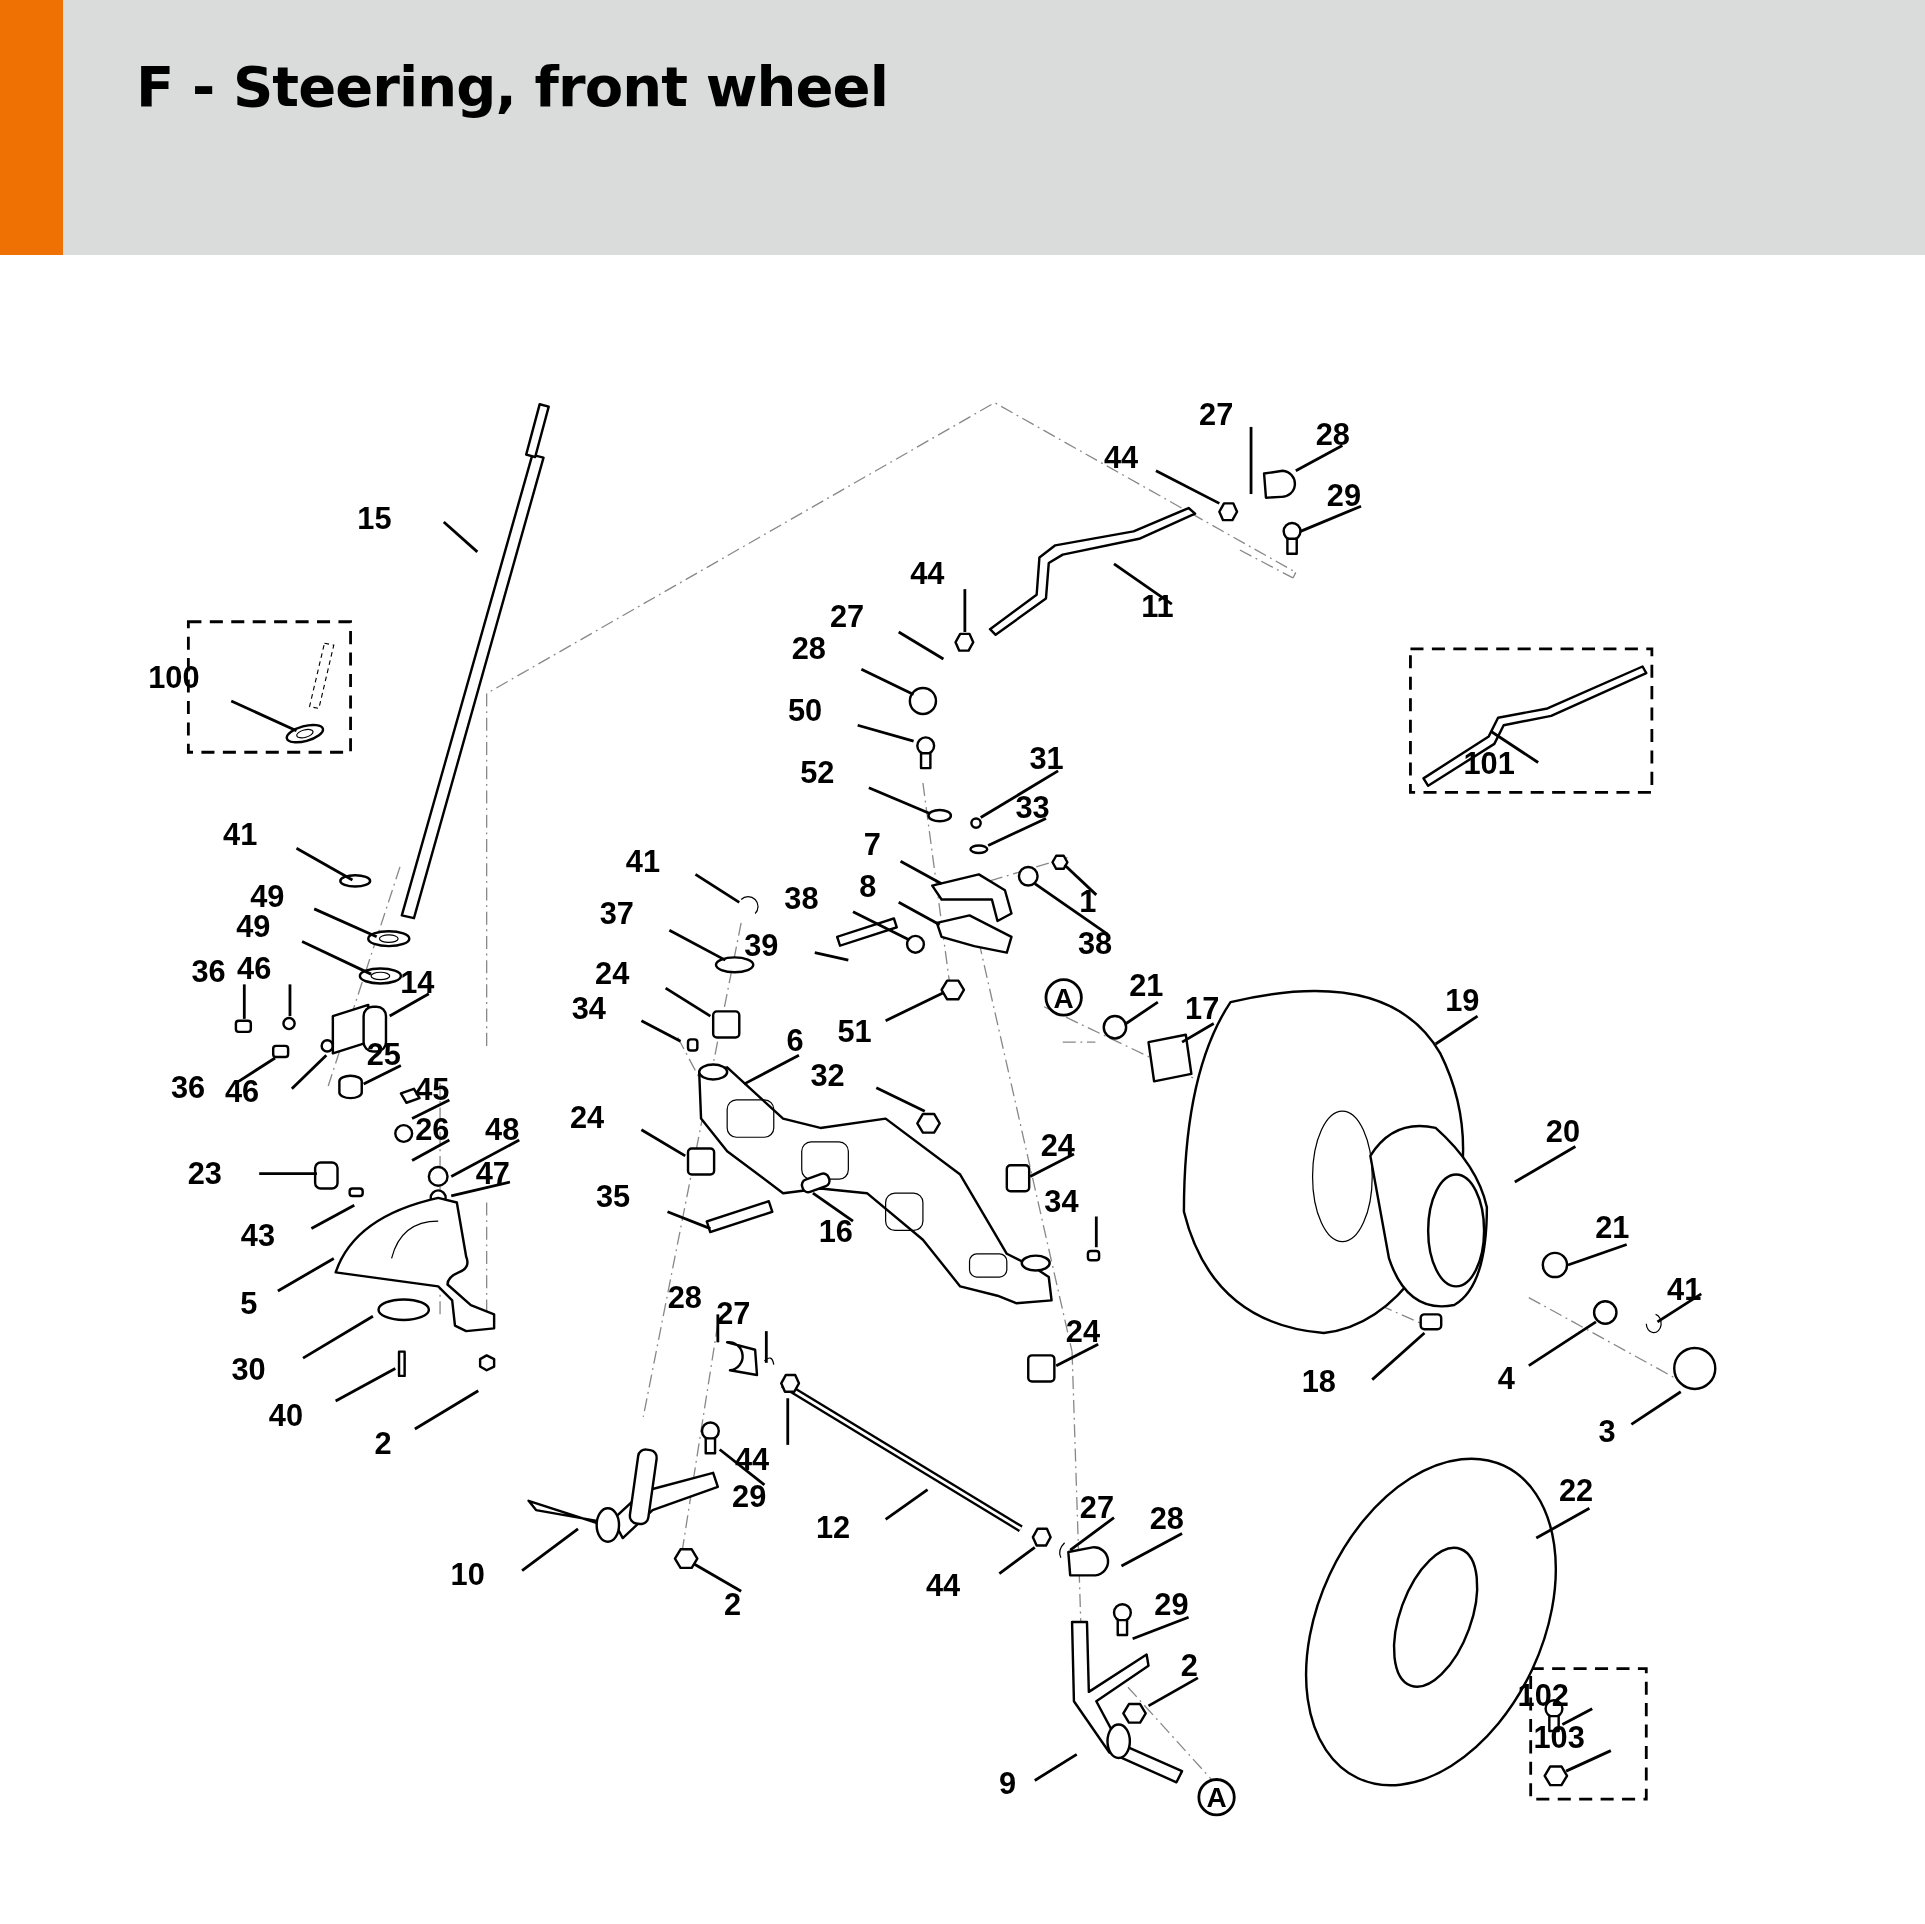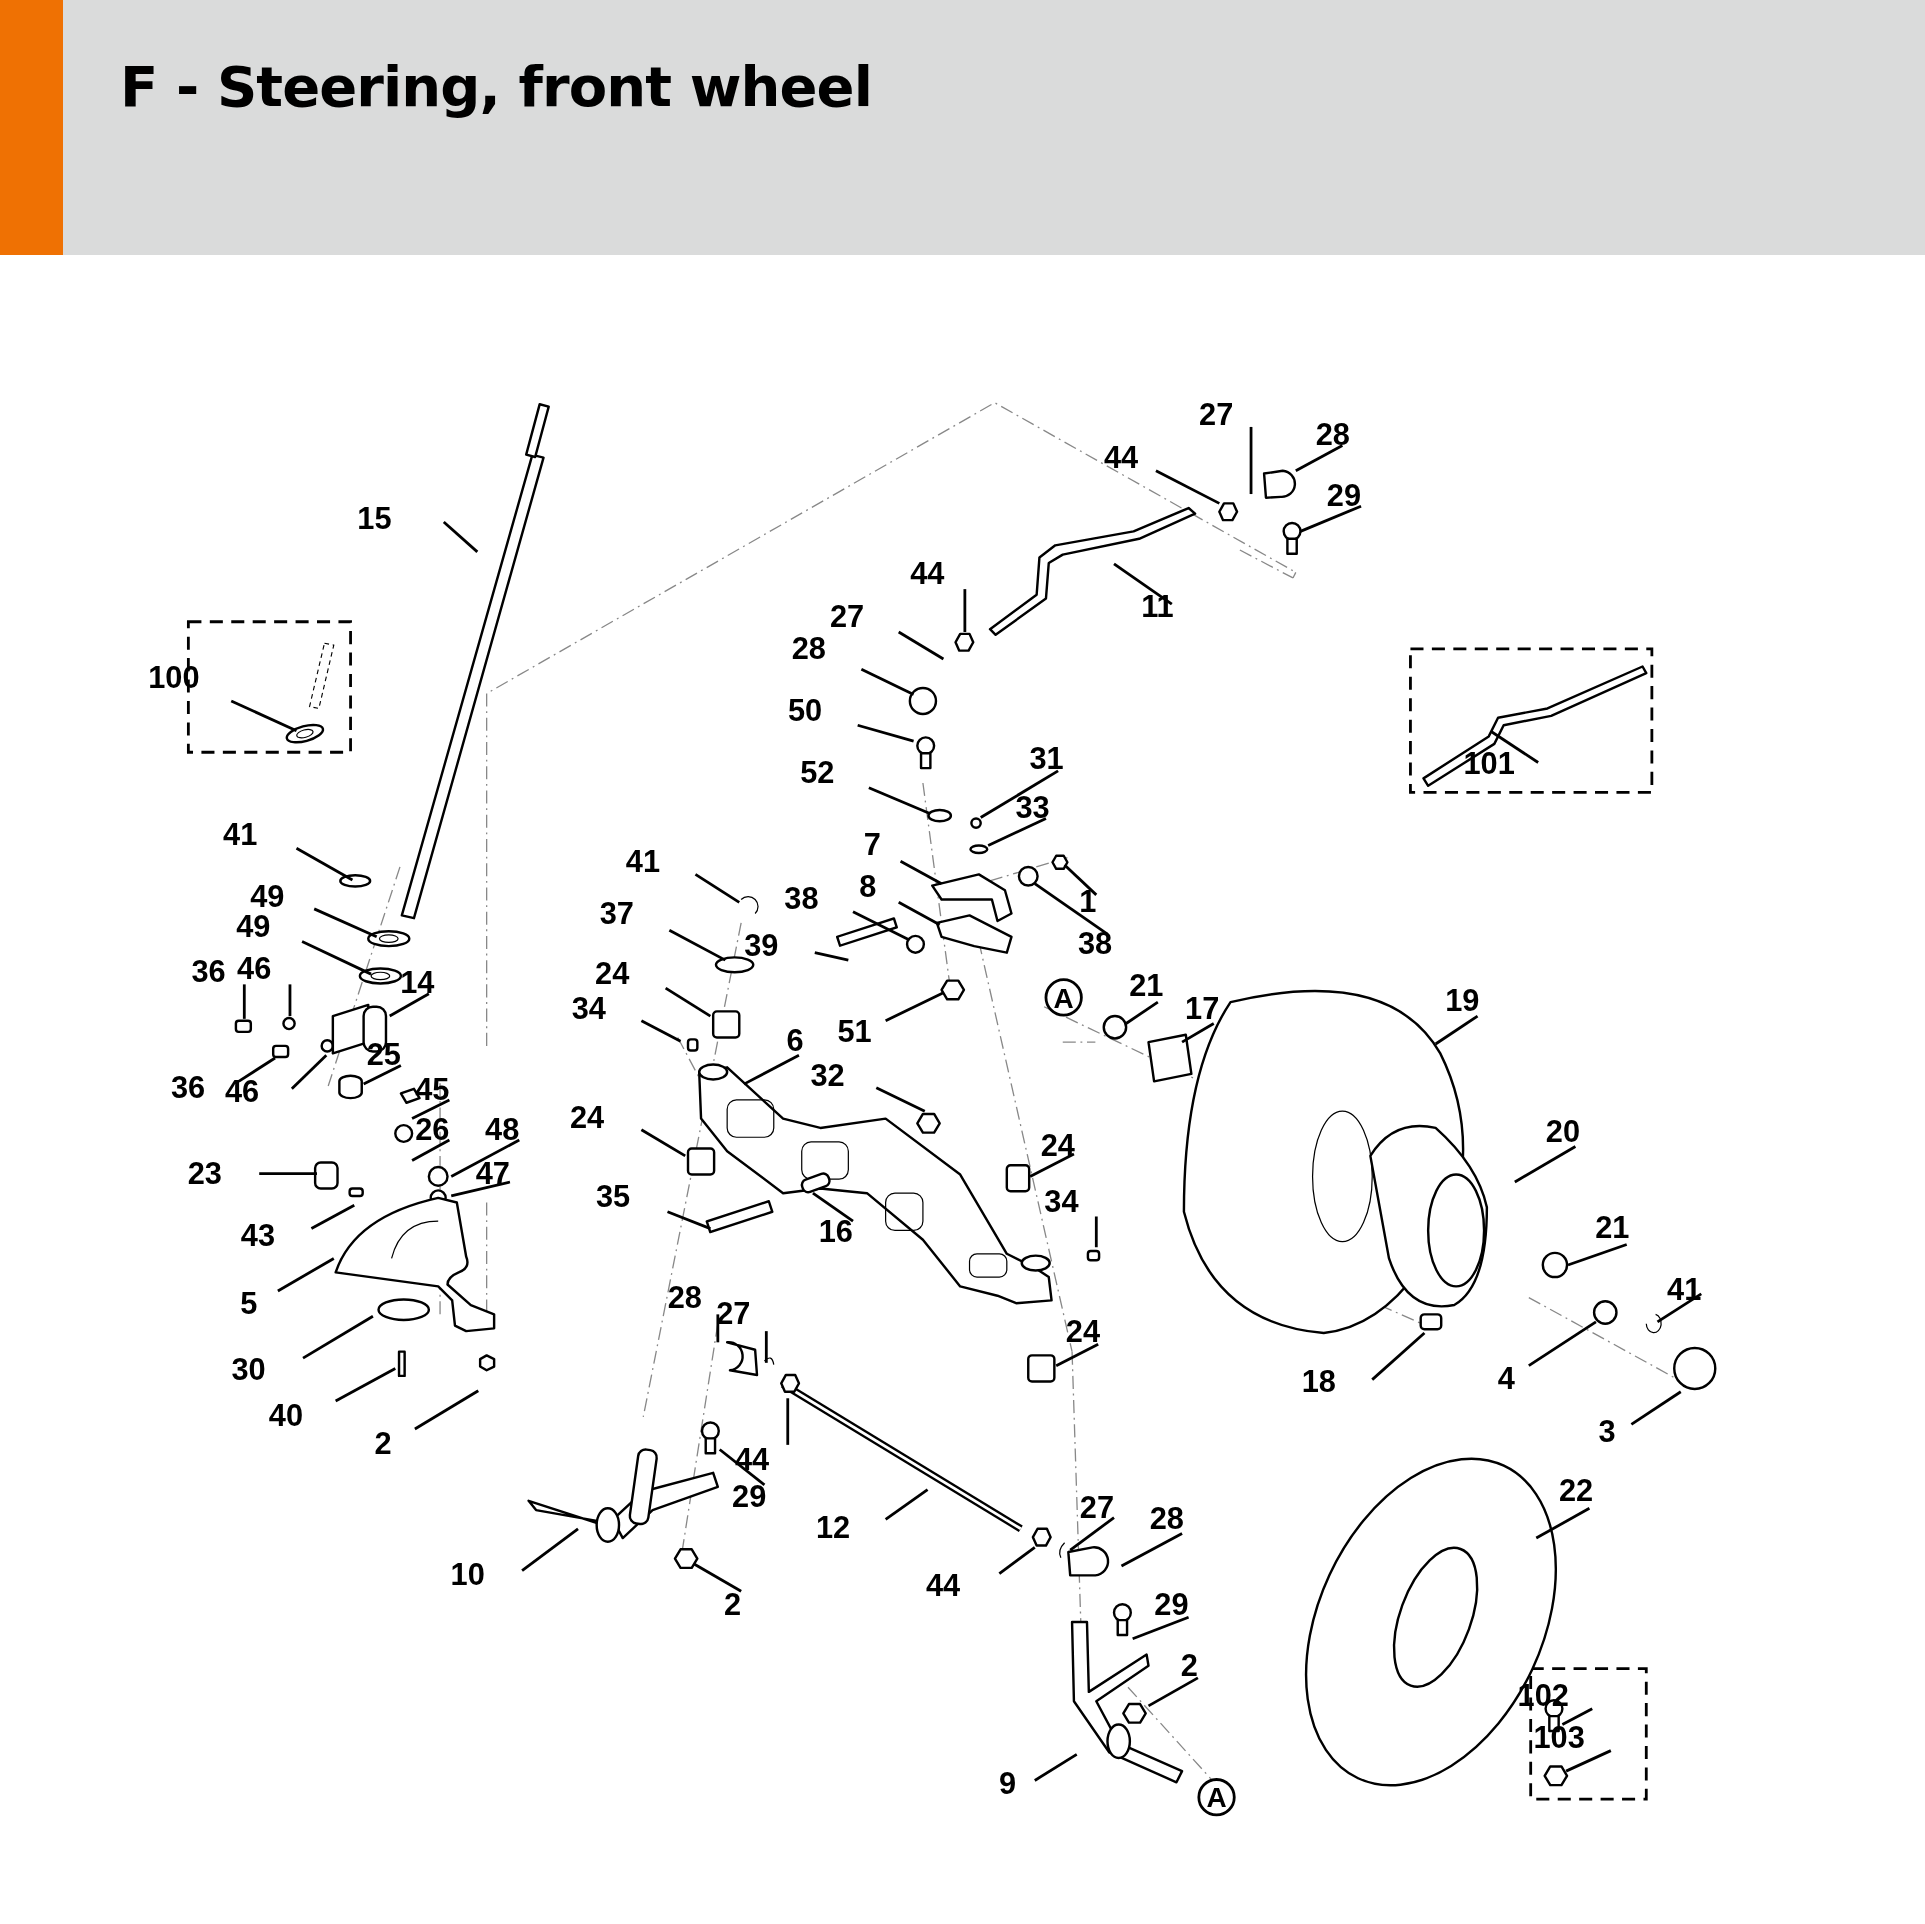--- a/index.html
+++ b/index.html
@@ -1,19 +1,19 @@
 <!DOCTYPE html>
 <html style="font-size:15px"><head>
 <meta charset="utf-8">
 <style>
   html, body { margin:0; padding:0; background:#ffffff; }
   body { width:1926px; height:1924px; position:relative; overflow:hidden; font-family:"Liberation Sans", sans-serif; }
   .header { position:absolute; left:0; top:0; width:1926px; height:255px; background:#dadbdb; }
   .accent { position:absolute; left:0; top:0; width:63px; height:255px; background:#ef7103; }
-  .title { position:absolute; left:120px; top:54px; font-family:"DejaVu Sans", sans-serif; font-weight:bold; font-size:56px; color:#000; letter-spacing:-0.9px; white-space:nowrap; }
+  .title { position:absolute; left:136px; top:54px; font-family:"DejaVu Sans", sans-serif; font-weight:bold; font-size:56px; color:#000; letter-spacing:-0.9px; white-space:nowrap; }
   svg.diagram { position:absolute; left:0; top:0; }
   .lbl { font-family:"Liberation Sans", sans-serif; font-weight:bold; font-size:33px; fill:#000; }
   .lead { stroke:#000; stroke-width:3; fill:none; }
   .part { stroke:#000; stroke-width:2.6; fill:#fff; stroke-linejoin:round; }
   .thin { stroke:#000; stroke-width:1.3; fill:none; }
   .axis { stroke:#888; stroke-width:1.4; fill:none; stroke-dasharray:14 5 2 5; }
   .box { stroke:#000; stroke-width:3; fill:none; stroke-dasharray:14 9; }
   .ref-circle { stroke:#000; stroke-width:3; fill:#fff; }
   .ref-text { font-family:"Liberation Sans", sans-serif; font-weight:bold; font-size:30px; fill:#000; }
 </style>

